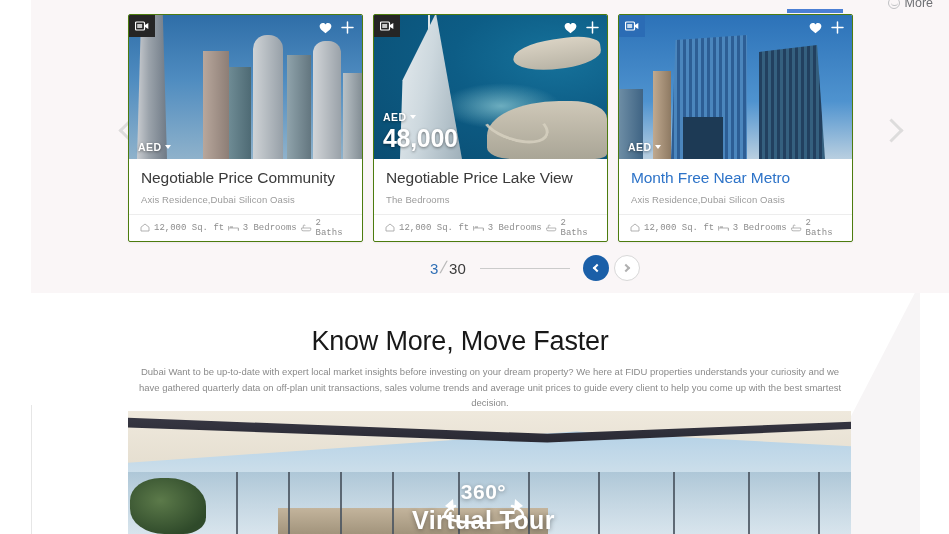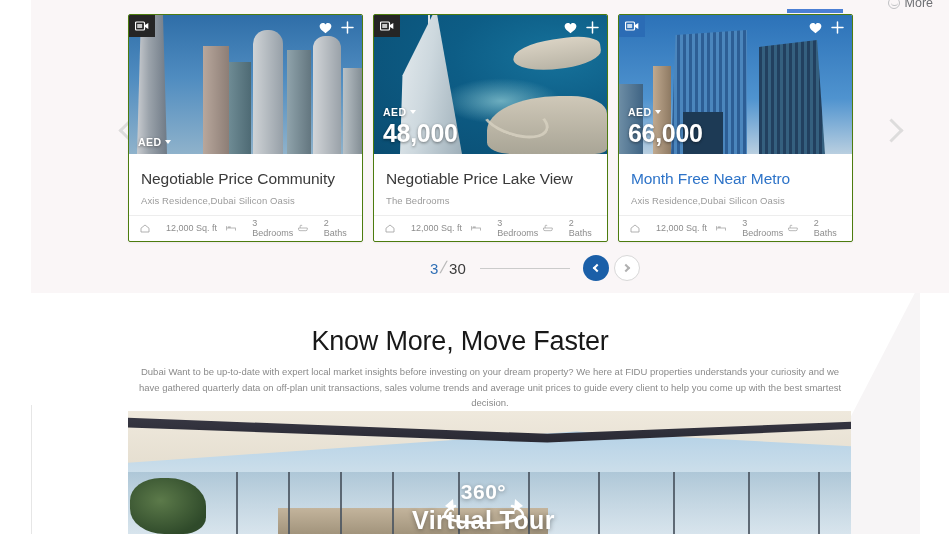--- a/index.html
+++ b/index.html
@@ -175,37 +175,37 @@
   }
   .cur-row { display: flex; align-items: center; gap: 4px; }
   .cur { font-size: 10.5px; font-weight: 700; letter-spacing: .4px; }
   .caret-dn {
     width: 0; height: 0; border-left: 3.5px solid transparent;
     border-right: 3.5px solid transparent; border-top: 4px solid #ffffff;
     display: block;
   }
   .price { font-size: 25px; font-weight: 700; letter-spacing: -.3px; margin-top: 1px; }
 
-  .card-body { padding: 16px 12px 0 12px; flex: 1; }
+  .card-body { padding: 10px 12px 0 12px; flex: 1; }
   .card-title {
     font-size: 15.5px; color: #3a3a3a; font-weight: 400;
     letter-spacing: -.1px; line-height: 1.2; white-space: nowrap;
   }
   .card-title.link { color: #2d73c8; }
   .card-sub {
     margin-top: 6px; font-size: 9.5px; color: #9b9b9b; letter-spacing: .1px;
   }
   .card-foot {
     border-top: 1px solid #ededed;
     height: 28px; margin: 9px 0 0 0;
     display: flex; align-items: center;
     padding: 0 11px;
     font-size: 9px; color: #8d8d8d;
   }
-  .foot-item { display: flex; align-items: center; gap: 16px; }
+  .foot-item { display: flex; align-items: center; gap: 4px; font-family: Liberation Mono, monospace; }
   .foot-item.area { width: 93px; }
   .foot-item.beds { width: 78px; }
 
   
   .car-arrow {
     position: absolute; top: 110px;
     width: 30px; height: 40px; cursor: pointer;
     display: flex; align-items: center; justify-content: center;
   }
   .car-arrow.left { left: 84px; }
@@ -491,21 +491,20 @@
               <svg width="13" height="13" viewBox="0 0 13 13">
                   <path d="M6.5 1v11M1 6.5h11" stroke="#fff" stroke-width="1.5" stroke-linecap="round"></path>
                 </svg>
             </span>
           </div>
           <div class="price-block">
             <div class="cur-row">
               <span class="cur">AED</span>
               <span class="caret-dn"></span>
             </div>
-            <div class="price">66,000</div>
           </div>
         </div>
         <div class="card-body">
           <div class="card-title link">Month Free Near Metro</div>
           <div class="card-sub">Axis Residence,Dubai Silicon Oasis</div>
         </div>
         <div class="card-foot">
           <span class="foot-item area">
             <svg width="10" height="9" viewBox="0 0 10 9">
                 <path d="M1 4.2 5 1l4 3.2V8H1z" fill="none" stroke="#a8a8a8" stroke-width=".9"></path>

